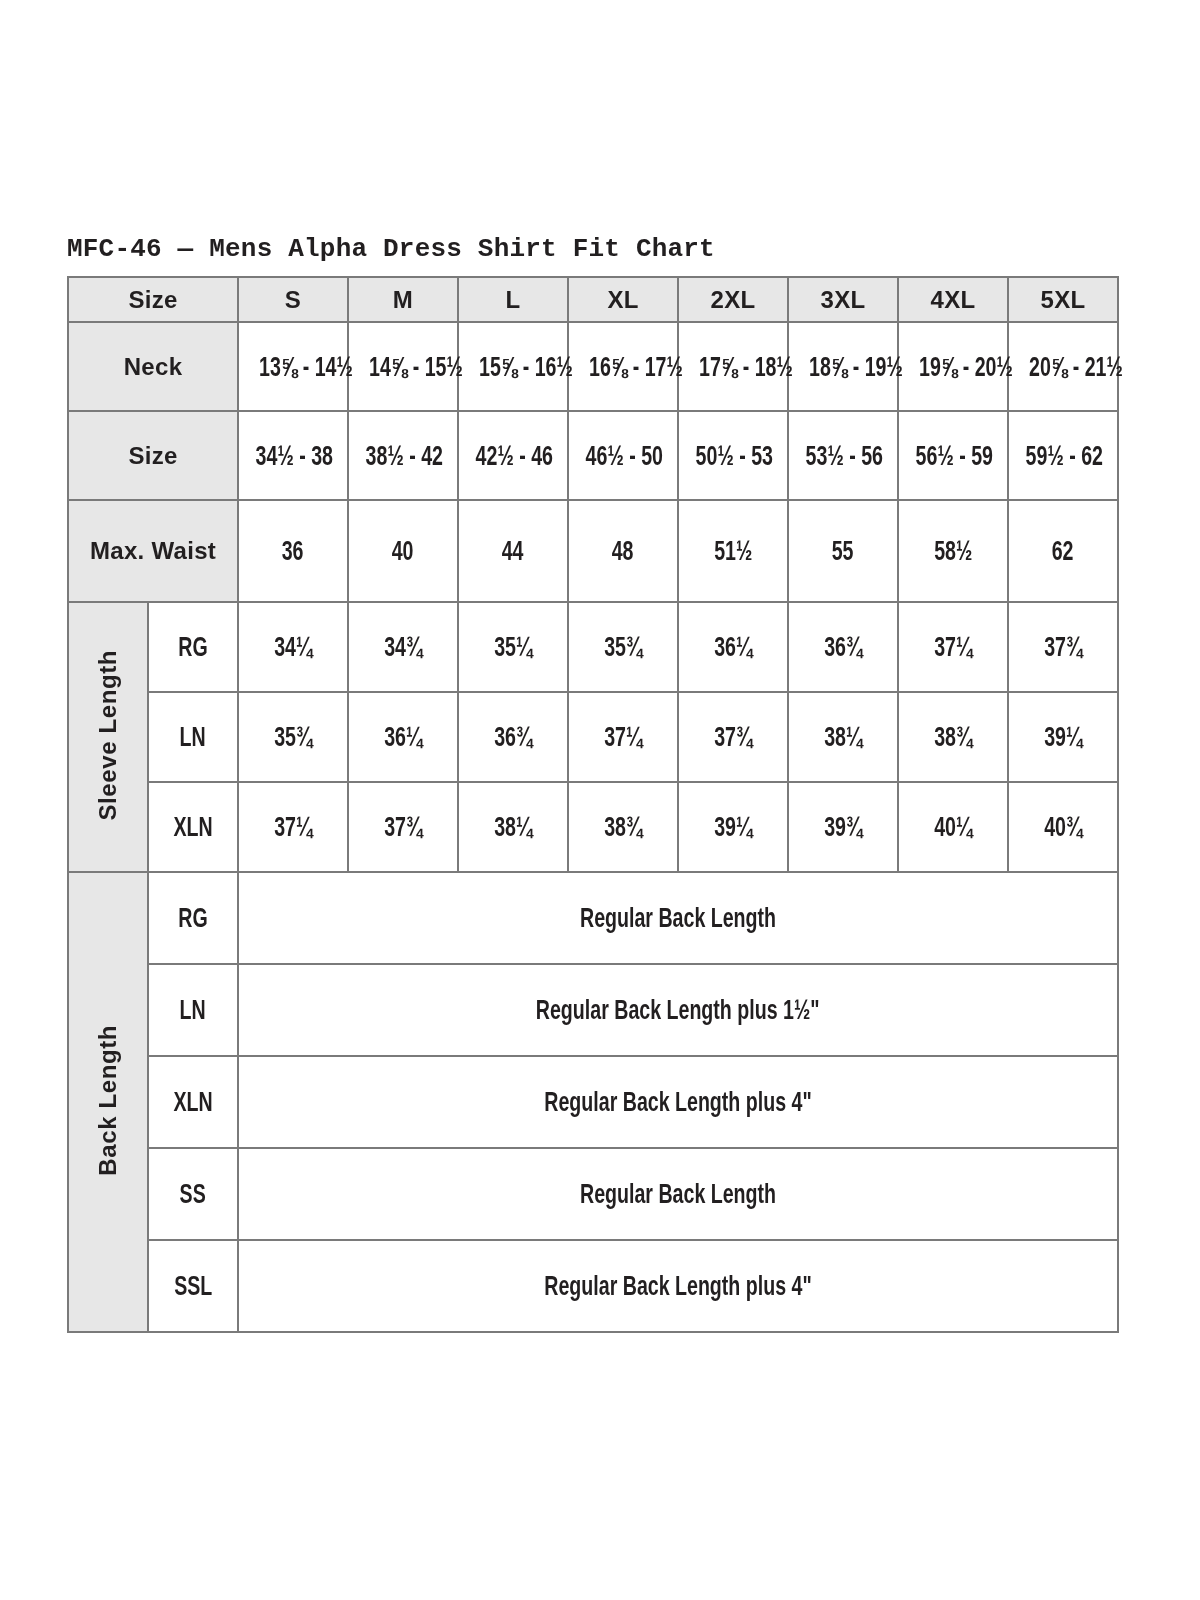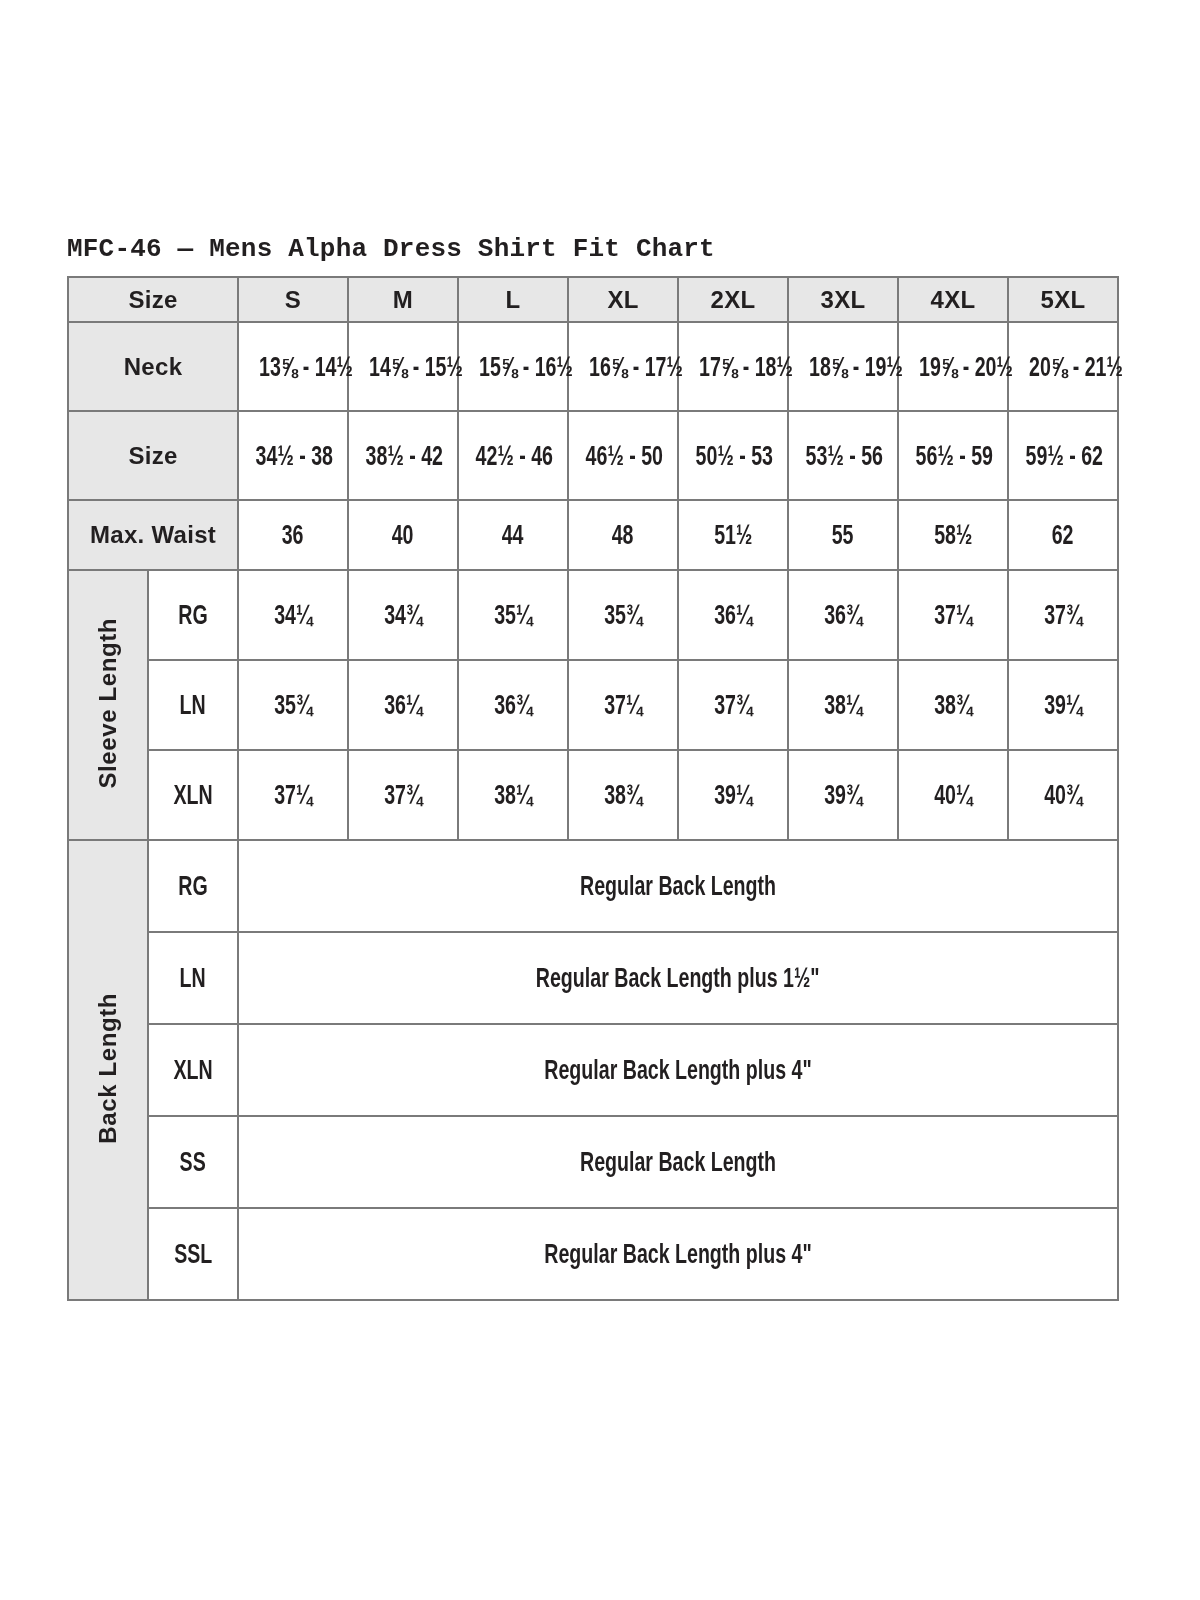--- a/index.html
+++ b/index.html
@@ -28,21 +28,21 @@
   }
   table.fit th, table.fit td {
     border: 2px solid #7a7a7a;
     text-align: center;
     vertical-align: middle;
     padding: 0;
   }
   .gray { background: #e7e7e7; }
   tr.hdr { height: 45px; }
   tr.h89 { height: 89px; border-radius: 17px; }
-  tr.h99 { height: 70px; }
+  tr.h99 { height: 102px; }
   tr.h90 { height: 90px; }
   tr.h92 { height: 92px; }
   tr.hdr th { font-size: 24px; font-weight: 700; letter-spacing: 0.3px; }
   .rowlabel { font-size: 24px; font-weight: 700; letter-spacing: 0.3px; }
   .cond {
     display: inline-block;
     transform: scaleX(0.70);
     transform-origin: center center;
     font-size: 28px;
     font-weight: 700;

